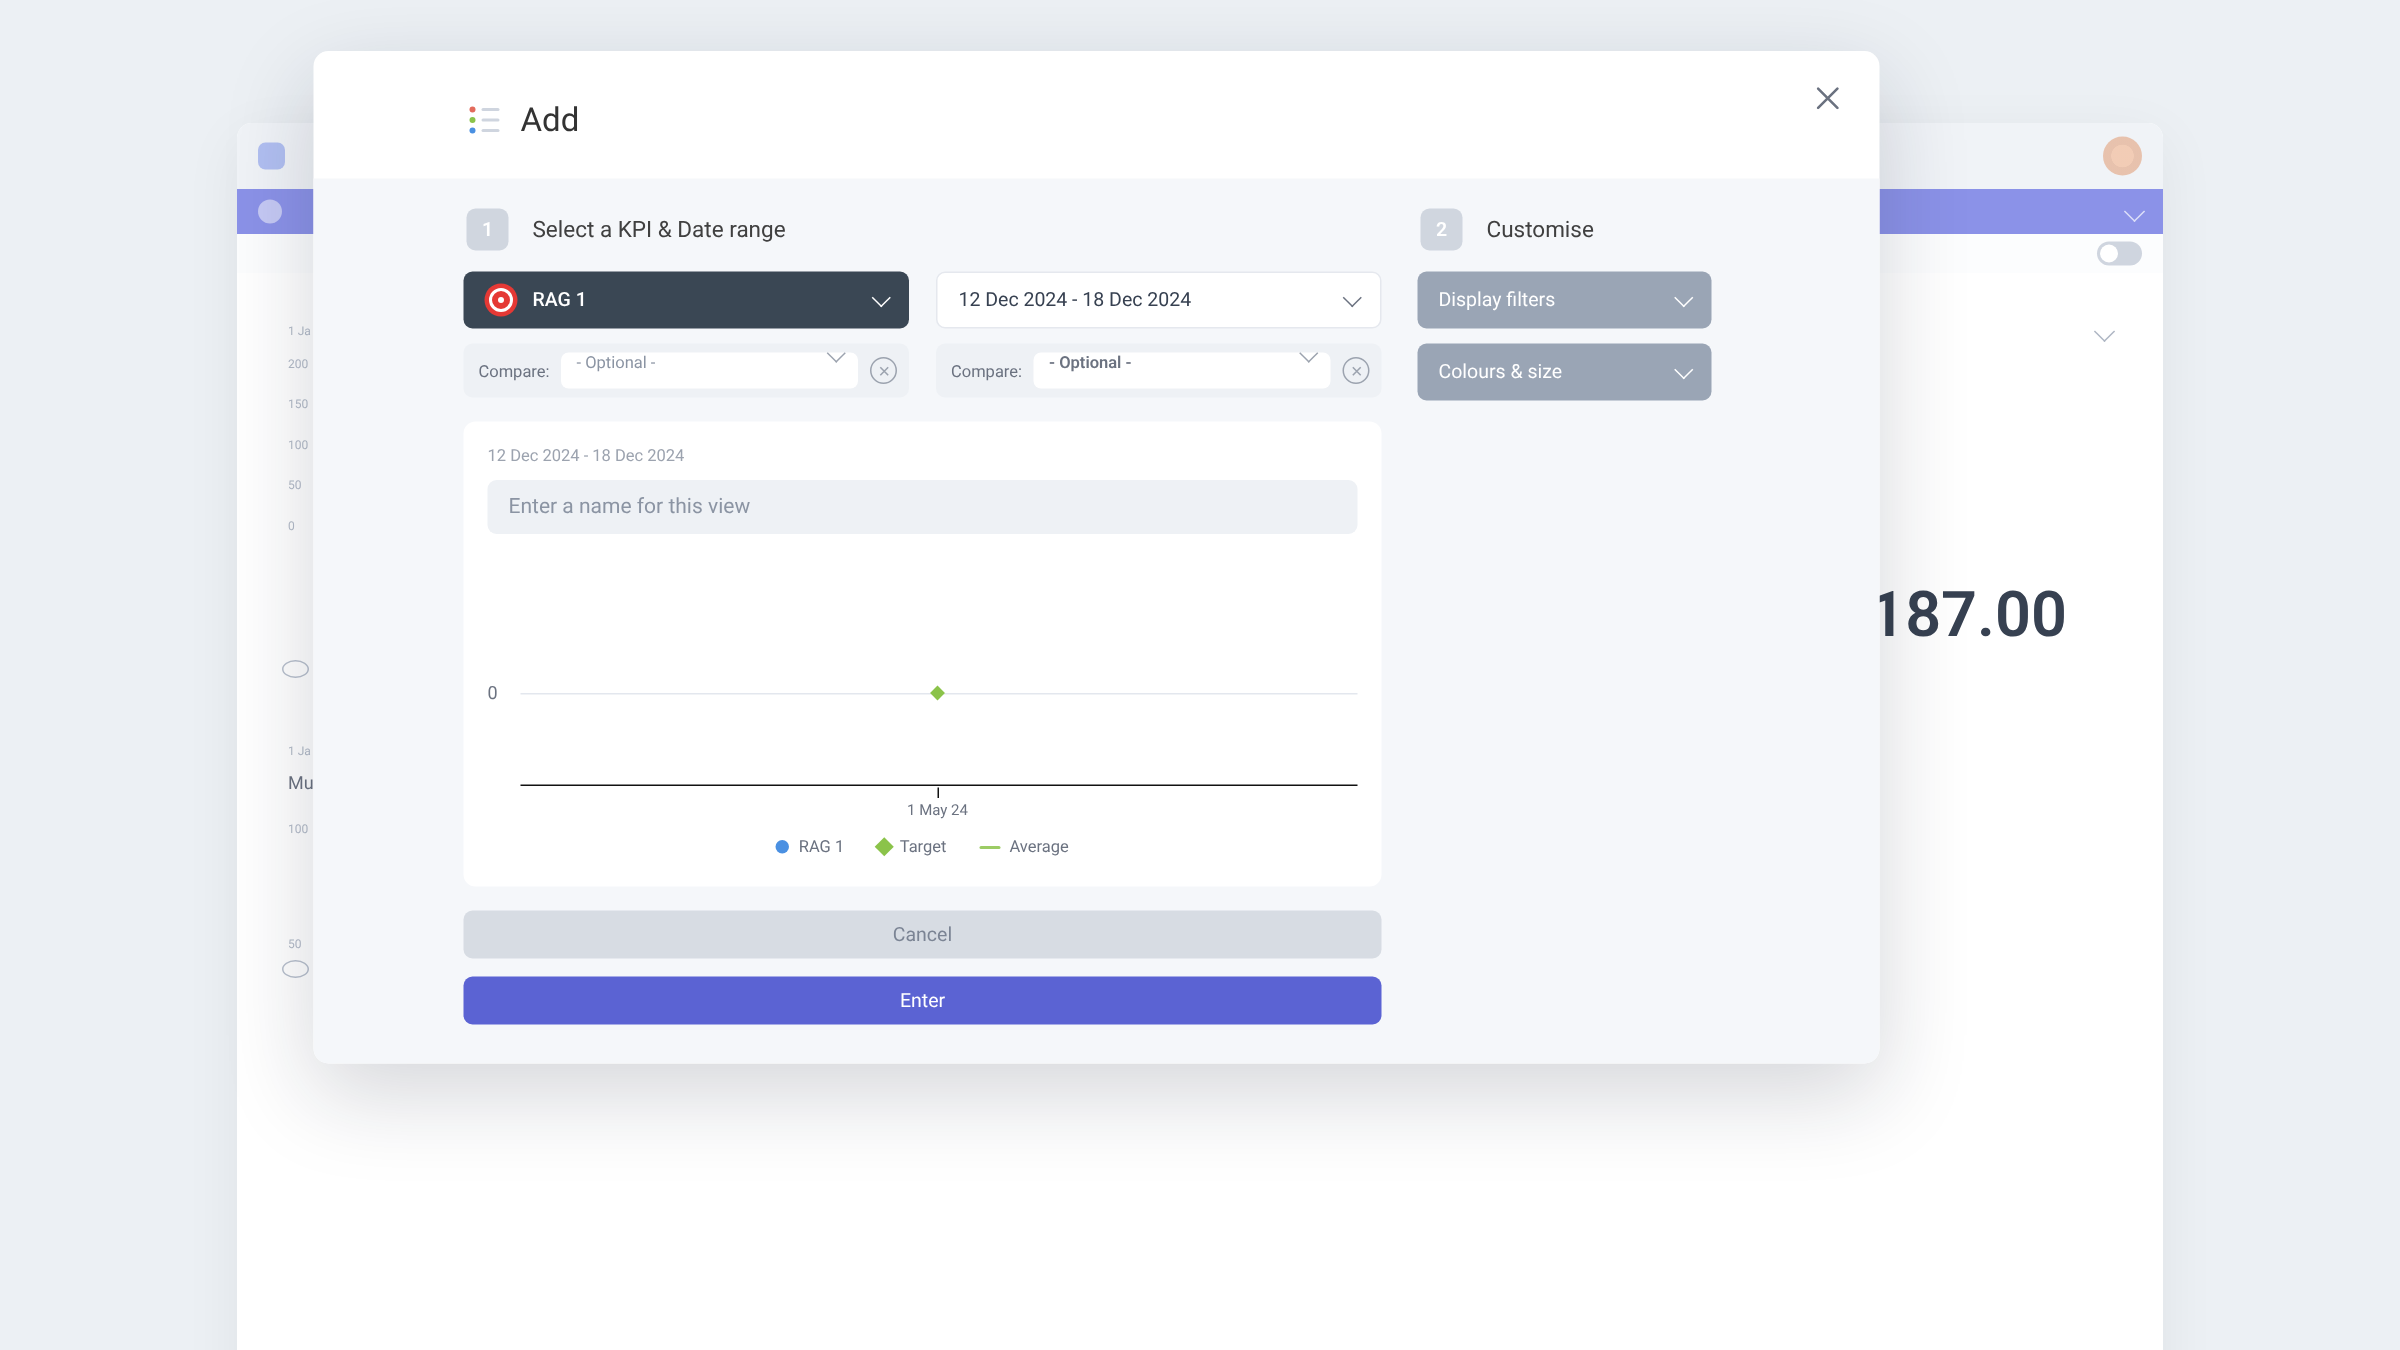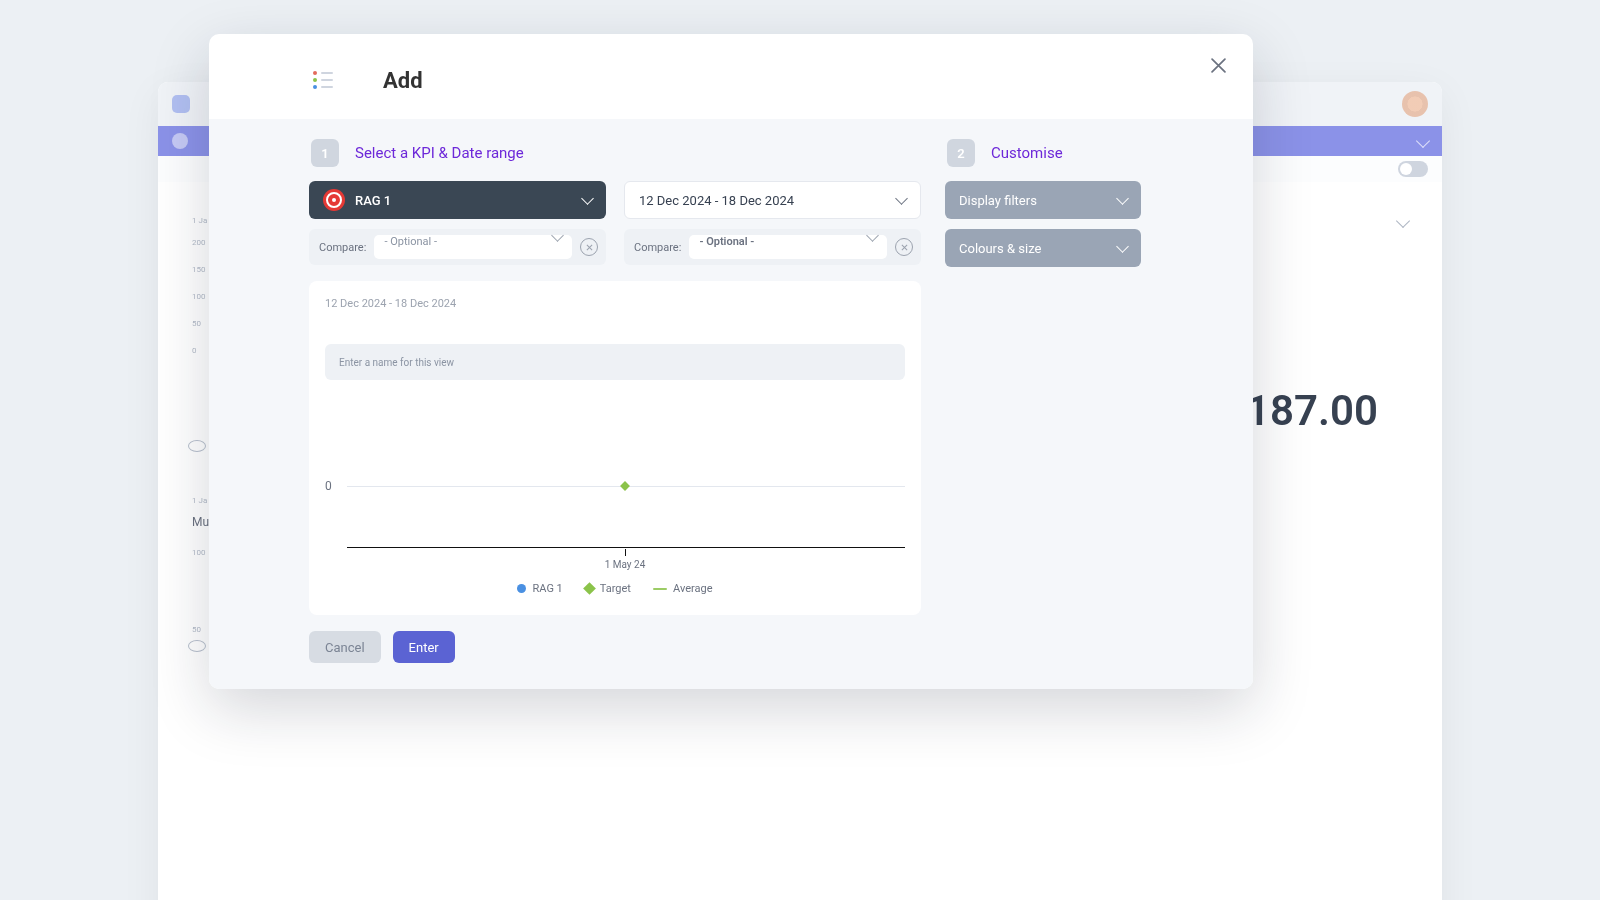--- a/index.html
+++ b/index.html
@@ -43,67 +43,67 @@
 }
 .modal-inner { padding: 30px 0 0 0; }
 .close-btn { position:absolute; top:18px; right:22px; width:26px; height:26px; display:flex; align-items:center; justify-content:center; cursor:pointer; color:#6b7280;}
 .close-btn svg { width:15px; height:15px; }
 
 .modal-header { display:flex; align-items:center; gap:14px; padding: 4px 0 18px 104px;}
 .list-icon { width:20px; height:18px; position:relative; }
 .list-icon .row { position:absolute; left:0; width:100%; height:3px; display:flex; align-items:center;}
 .list-icon .dot { width:4px; height:4px; border-radius:50%;}
 .list-icon .line { flex:1; height:1.8px; background:#cfd5df; margin-left:4px; border-radius:1px;}
-.modal-title { font-size:22px; font-weight:700; color:#333;margin-left:36px; }
+.modal-title { font-size:22px; font-weight:400; color:#333; }
 
 .modal-body { padding: 10px 112px 26px 100px; background:#f5f7fa; border-radius:0 0 10px 10px; margin-top:8px;}
 .cols { display:flex; gap:24px; }
 .col-left { flex: 1; }
 .col-right { width: 196px; }
 
 .step-head { display:flex; align-items:center; gap:16px; padding: 10px 0 14px 2px;}
 .step-num { width:28px; height:28px; background:#d0d6df; color:#fff; font-weight:600; font-size:13px; border-radius:6px; display:flex; align-items:center; justify-content:center;}
-.step-label { font-size:15px; color:#6d28d9;}
+.step-label { font-size:15px; color:#404040;}
 
 .selectors-row { display:flex; gap:18px; }
 .selector-group { flex:1; background:transparent; }
 .kpi-select { display:flex; align-items:center; gap:10px; height:38px; background:#3a4754; color:#fff; border-radius:6px; padding:0 14px; cursor:pointer; font-size:13px; font-weight:500;}
 .kpi-select .target-ic { width:22px; height:22px; background:#e53935; border-radius:50%; display:flex; align-items:center; justify-content:center; position:relative;}
 .kpi-select .target-ic::before { content:''; position:absolute; width:12px; height:12px; border:2px solid #fff; border-radius:50%;}
 .kpi-select .target-ic::after { content:''; position:absolute; width:4px; height:4px; background:#fff; border-radius:50%;}
 .kpi-select .chev, .date-select .chev, .opt-pill .chev, .acc-item .chev { margin-left:auto; width:9px; height:9px; border-right:1.6px solid currentColor; border-bottom:1.6px solid currentColor; transform: rotate(45deg); margin-top:-4px;}
 .date-select { display:flex; align-items:center; height:38px; background:#fff; border-radius:6px; padding:0 14px; font-size:13px; color:#374151; cursor:pointer; border:1px solid #e5e8ee;}
 .compare-row { display:flex; align-items:center; gap:8px; margin-top:10px; background:#eef1f5; border-radius:6px; padding:6px 8px 6px 10px;}
 .compare-label { font-size:11px; color:#6b7280;}
 .opt-pill { flex:1; display:flex; height:24px; background:#fff; border-radius:5px; padding:0 10px; font-size:11px; color:#8b94a3; cursor:pointer;}
 .clear-ic { width:18px; height:18px; border:1.2px solid #9ca3af; border-radius:50%; display:flex; align-items:center; justify-content:center; cursor:pointer; color:#9ca3af;}
 .clear-ic svg { width:7px; height:7px;}
 
 .preview-card { margin-top:16px; background:#fff; border-radius:8px; padding:16px 16px 20px 16px; }
 .preview-date { font-size:11px; color:#9ca3af; margin: 0 0 10px 0;}
-.name-input { width:100%; height:36px; background:#eef1f5; border:none; border-radius:6px; padding:0 14px; font-size:10px; color:#374151; outline:none;margin-top:24px;}
+.name-input { width:100%; height:36px; background:#eef1f5; border:none; border-radius:6px; padding:0 14px; font-size:14px; color:#374151; outline:none;}
 .name-input::placeholder { color:#8b94a3;}
 
 .chart-area { position:relative; height:172px; margin-top:20px; padding-left:20px;}
 .y-zero { position:absolute; left:0; top:50%; transform:translateY(-50%); font-size:12px; color:#6b7280;}
 .baseline { position:absolute; left:22px; right:0; top:50%; height:1px; background:#e3e7ee;}
 .x-axis-line { position:absolute; left:22px; right:0; bottom:24px; height:1px; background:#111;}
 .x-tick-line { position:absolute; left:50%; bottom:16px; width:1px; height:7px; background:#111; margin-left:10px;}
 .x-tick-label { position:absolute; left:50%; transform:translateX(-50%); bottom:2px; font-size:10px; color:#6b7280; margin-left:10px;}
 .data-pt { position:absolute; top:50%; left:50%; width:7px; height:7px; background:#8bc34a; transform: translate(-50%,-50%) rotate(45deg); margin-left:10px;}
 
 .legend { display:flex; gap:22px; justify-content:center; margin-top:10px; font-size:11px; color:#6b7280;}
 .legend-item { display:flex; align-items:center; gap:6px;}
 .lg-dot { width:9px; height:9px; border-radius:50%;}
 .lg-sq { width:9px; height:9px; transform:rotate(45deg);}
 .lg-line { width:14px; height:2px; border-radius:1px;}
 
 .acc-item { display:flex; align-items:center; height:38px; background:#9aa5b5; color:#fff; border-radius:6px; padding:0 14px; font-size:13px; margin-bottom:10px; cursor:pointer;}
 
-.footer-actions { display:flex; gap:12px; justify-content:flex-start; margin-top:16px;}
+.footer-actions { display:flex; gap:12px; justify-content:space-between; margin-top:16px;flex-direction:column;}
 .btn { height:32px; padding:0 16px; border-radius:6px; border:none; font-size:13px; cursor:pointer;}
 .btn-cancel { background:#d7dce3; color:#7b8494;}
 .btn-save { background:#5b63d3; color:#fff;}
 </style>
 </head>
 <body>
 
 <div class="bg-dashboard">
   <div class="bg-topbar">
     <div class="bg-topbar-logo"></div>

